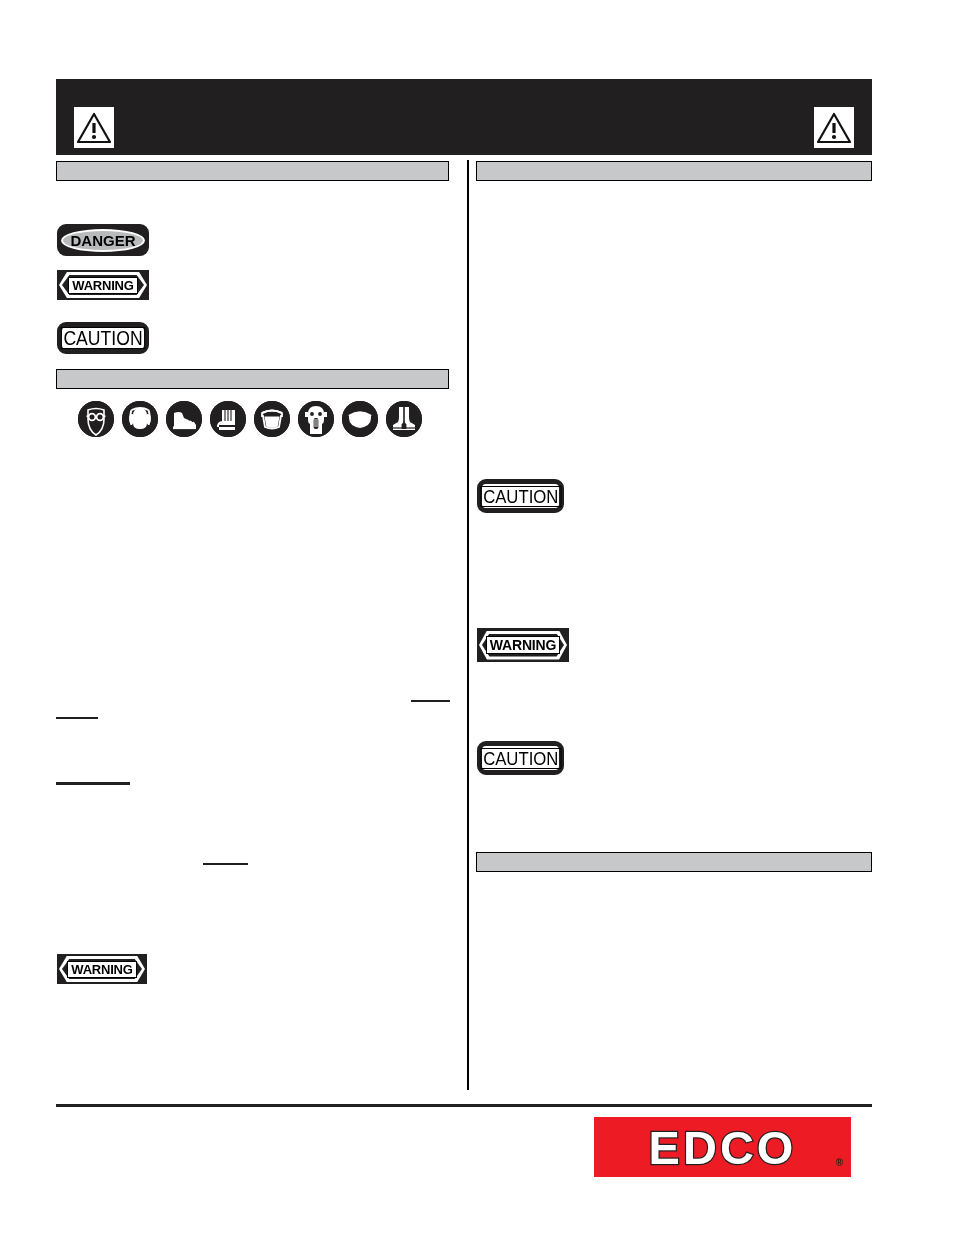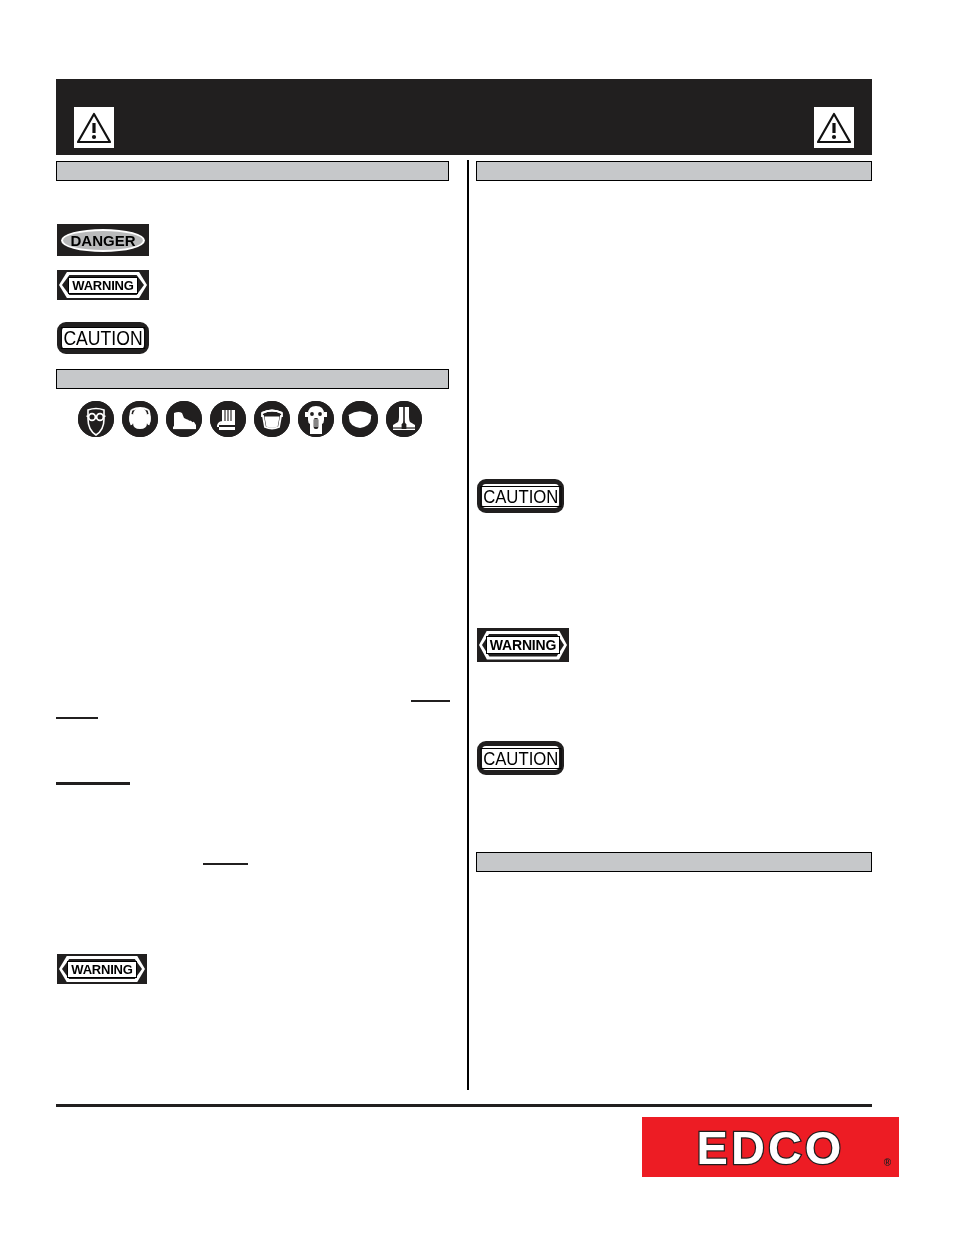--- a/index.html
+++ b/index.html
@@ -78,20 +78,21 @@
     background: #000000;
   }
 
   
   .badge-danger {
     position: absolute;
     background: #211f1f;
     display: flex;
     align-items: center;
     justify-content: center;
+    border-radius: 9px;
   }
   .badge-danger .oval {
     background: #b9babb;
     border: 2px solid #ffffff;
     border-radius: 50%;
     color: #000000;
     font-weight: bold;
     display: flex;
     align-items: center;
     justify-content: center;
@@ -195,21 +196,21 @@
   .footer-rule {
     position: absolute;
     left: 56px;
     top: 1104px;
     width: 816px;
     height: 2.5px;
     background: #211f1f;
   }
   .logo {
     position: absolute;
-    left: 642px;
+    left: 594px;
     top: 1117px;
     width: 257px;
     height: 60px;
     background: #ed1c24;
     display: flex;
     align-items: center;
     justify-content: center;
   }
   .logo-text {
     font-size: 47px;

